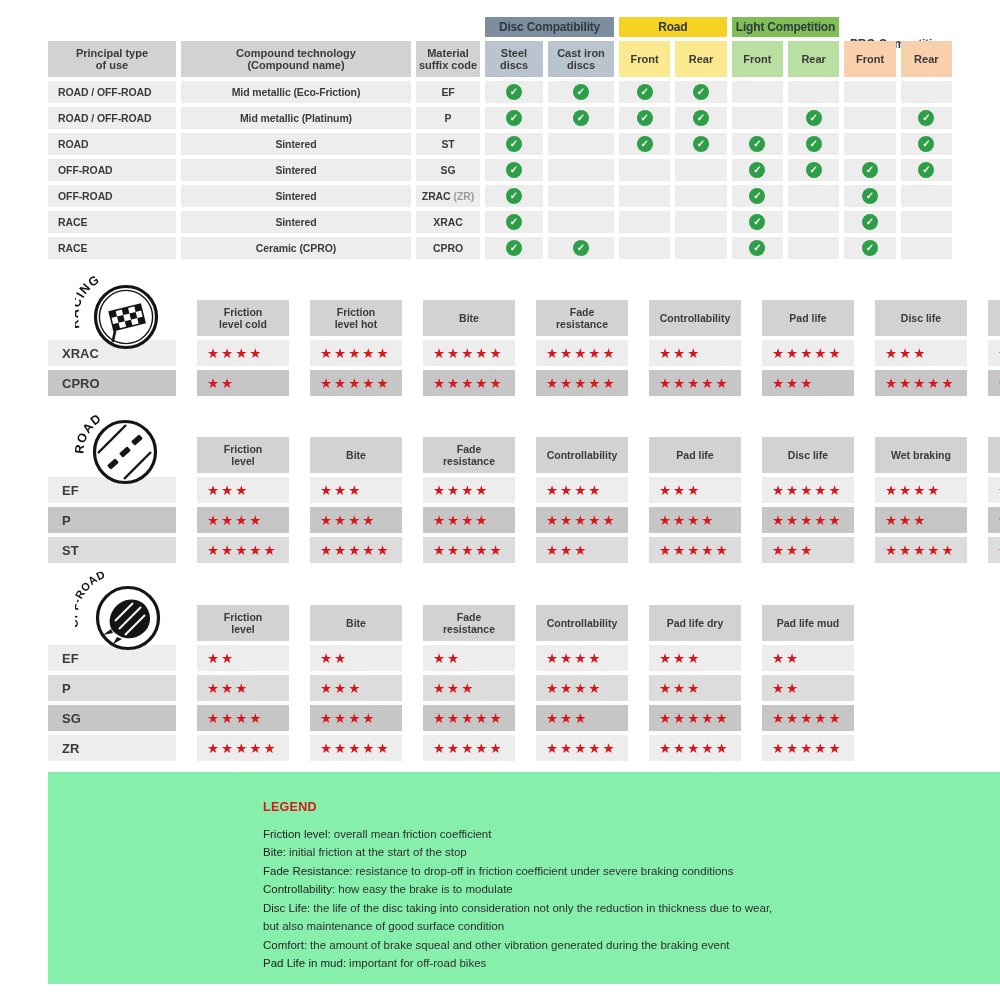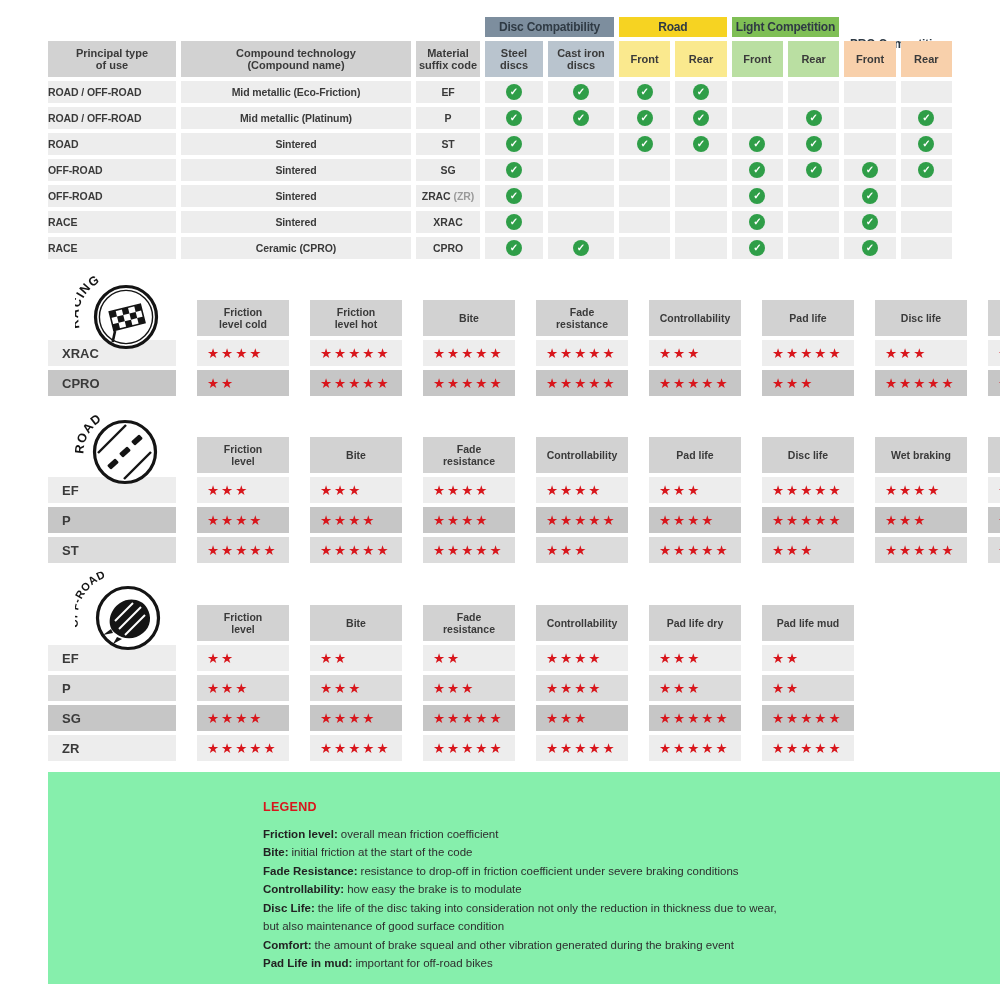--- a/index.html
+++ b/index.html
@@ -12,21 +12,21 @@
           grid-template-rows:20px 36px repeat(7,22px);
           gap:4px 5px;}
   .spacer3{grid-column:span 3;}
   .gcell{grid-column:span 2;display:flex;align-items:center;justify-content:center;
          font-weight:700;font-size:12px;letter-spacing:-0.2px;color:#2f3a44;}
   .hcell{background:#d2d2d2;display:flex;align-items:center;justify-content:center;
          text-align:center;font-weight:700;font-size:11px;line-height:12.5px;
          white-space:pre-line;color:#3a3a3a;}
   .dcell{background:#ededed;display:flex;align-items:center;font-weight:700;
          font-size:10.5px;letter-spacing:-0.1px;}
-  .dcell.use{}
+  .dcell.use{padding-left:10px;}
   .center{justify-content:center;text-align:center;}
   .note{color:#9a9a9a;font-weight:700;margin-left:3px;}
   .chk{width:16px;height:16px;border-radius:50%;background:#2f9e48;color:#fff;
        font-size:10px;font-weight:700;display:flex;align-items:center;justify-content:center;
        line-height:1;}
 
   
   .rsec{position:absolute;left:48px;}
   #sec-racing{top:300px;} #sec-road{top:437px;} #sec-offroad{top:605px;}
   .rgrid{display:grid;gap:4px 21px;grid-template-rows:36px;grid-auto-rows:26px;}
@@ -43,21 +43,21 @@
 
   .badge{position:absolute;left:27px;}
   #sec-racing .badge{top:-28px;} #sec-road .badge{top:-31px;} #sec-offroad .badge{top:-34px;}
   .arc-label{font-family:"Liberation Sans",sans-serif;font-weight:700;fill:#141414;}
 
   
   #legend{position:absolute;left:48px;top:772px;width:976px;height:212px;background:#86efac;}
   #legend-inner{padding:26px 30px 0 215px;font-size:11.5px;line-height:18.5px;color:#2e2e2e;}
   #legend-title{color:#d8161c;font-weight:700;font-size:12.5px;margin-bottom:8px;letter-spacing:0.3px;}
   .lentry{white-space:pre-line;}
-  .lentry strong{font-weight:700;color:#222;}
+  .lentry strong{font-weight:400;color:#222;}
   .lentry .desc{margin-left:3px;}
 </style>
 </head>
 <body>
 
 <div id="compat">
     <div class="spacer3"></div>
     <div class="gcell" style="background: rgb(125, 142, 158);">Disc Compatibility</div>
     <div class="gcell" style="background: rgb(246, 211, 34);">Road</div>
     <div class="gcell" style="background: rgb(127, 191, 85);">Light Competition</div>
@@ -407,21 +407,21 @@
       <div class="rstars sh-light" aria-label="5 of 5">★★★★★</div>
       <div class="rstars sh-light" aria-label="5 of 5">★★★★★</div>
     </div>
 </div>
 
 <div id="legend">
   <div id="legend-inner">
     <div id="legend-title">LEGEND</div>
     <div id="legend-entries">
         <div class="lentry"><strong>Friction level:</strong><span class="desc">overall mean friction coefficient</span></div>
-        <div class="lentry"><strong>Bite:</strong><span class="desc">initial friction at the start of the code</span></div>
+        <div class="lentry"><strong>Bite:</strong><span class="desc">initial friction at the start of the stop</span></div>
         <div class="lentry"><strong>Fade Resistance:</strong><span class="desc">resistance to drop-off in friction coefficient under severe braking conditions</span></div>
         <div class="lentry"><strong>Controllability:</strong><span class="desc">how easy the brake is to modulate</span></div>
         <div class="lentry"><strong>Disc Life:</strong><span class="desc">the life of the disc taking into consideration not only the reduction in thickness due to wear,
 but also maintenance of good surface condition</span></div>
         <div class="lentry"><strong>Comfort:</strong><span class="desc">the amount of brake squeal and other vibration generated during the braking event</span></div>
         <div class="lentry"><strong>Pad Life in mud:</strong><span class="desc">important for off-road bikes</span></div>
       </div>
   </div>
 </div>
 

